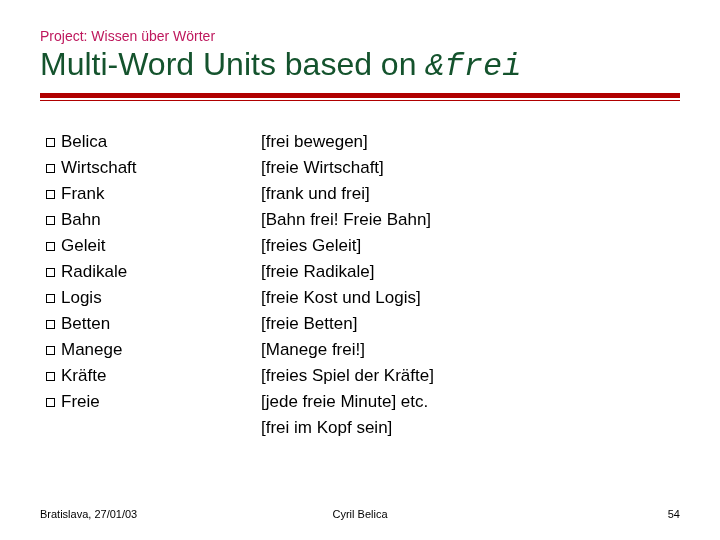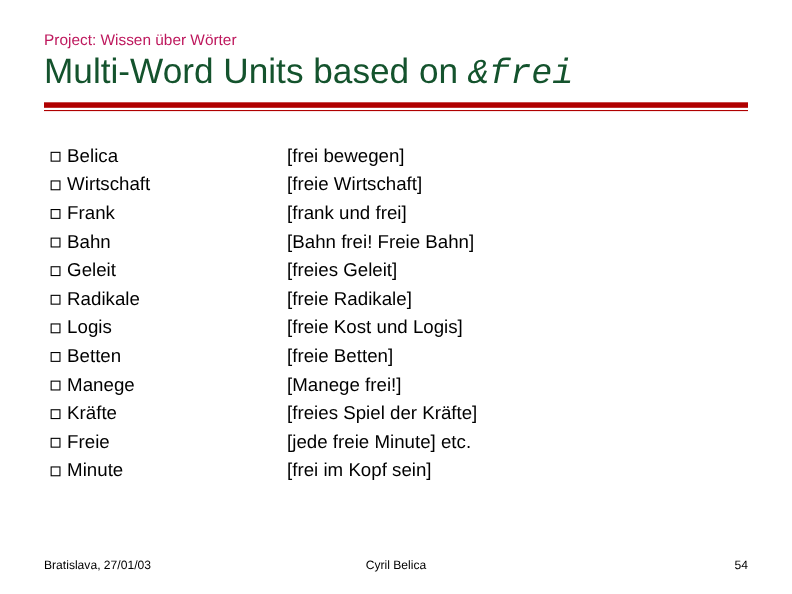--- a/index.html
+++ b/index.html
@@ -102,21 +102,20 @@
     <div class="row"><span class="square-bullet"></span><span>Wirtschaft</span></div>
     <div class="row"><span class="square-bullet"></span><span>Frank</span></div>
     <div class="row"><span class="square-bullet"></span><span>Bahn</span></div>
     <div class="row"><span class="square-bullet"></span><span>Geleit</span></div>
     <div class="row"><span class="square-bullet"></span><span>Radikale</span></div>
     <div class="row"><span class="square-bullet"></span><span>Logis</span></div>
     <div class="row"><span class="square-bullet"></span><span>Betten</span></div>
     <div class="row"><span class="square-bullet"></span><span>Manege</span></div>
     <div class="row"><span class="square-bullet"></span><span>Kräfte</span></div>
     <div class="row"><span class="square-bullet"></span><span>Freie</span></div>
-    <div class="row"><span class="square-bullet"></span><span>Minute</span></div>
   </div>
   <div class="col-right">
     <div class="row">[frei bewegen]</div>
     <div class="row">[freie Wirtschaft]</div>
     <div class="row">[frank und frei]</div>
     <div class="row">[Bahn frei! Freie Bahn]</div>
     <div class="row">[freies Geleit]</div>
     <div class="row">[freie Radikale]</div>
     <div class="row">[freie Kost und Logis]</div>
     <div class="row">[freie Betten]</div>

